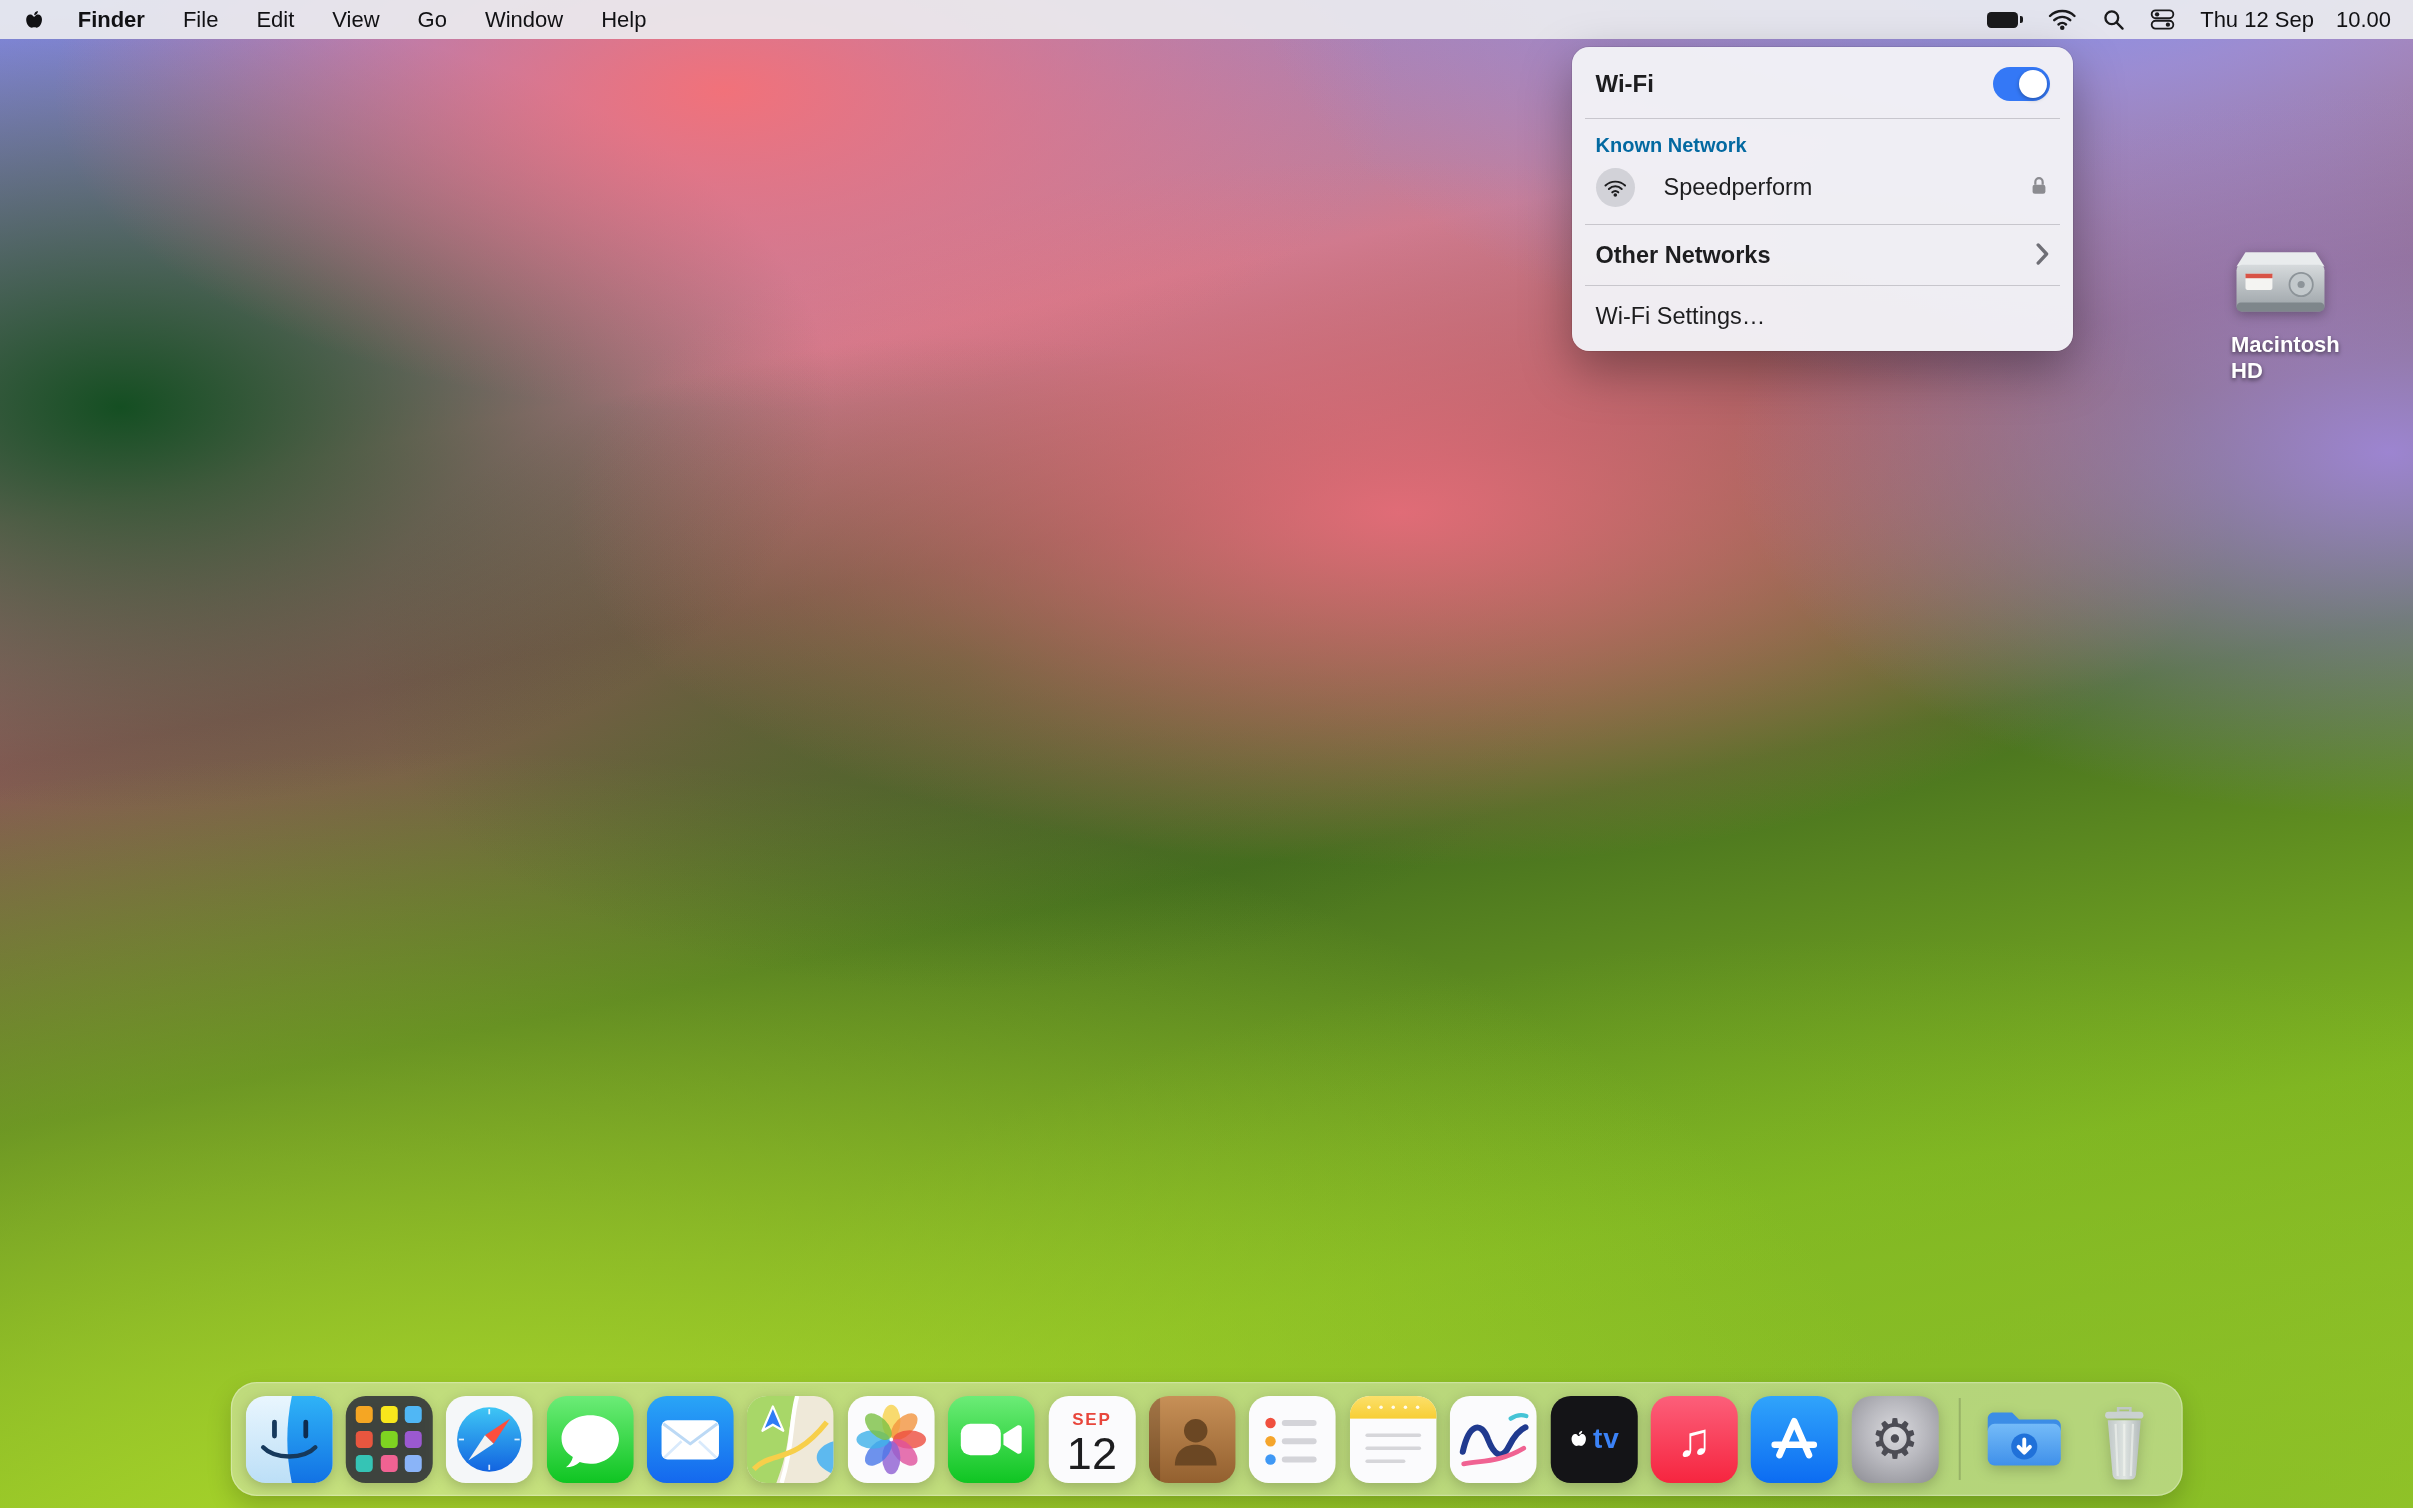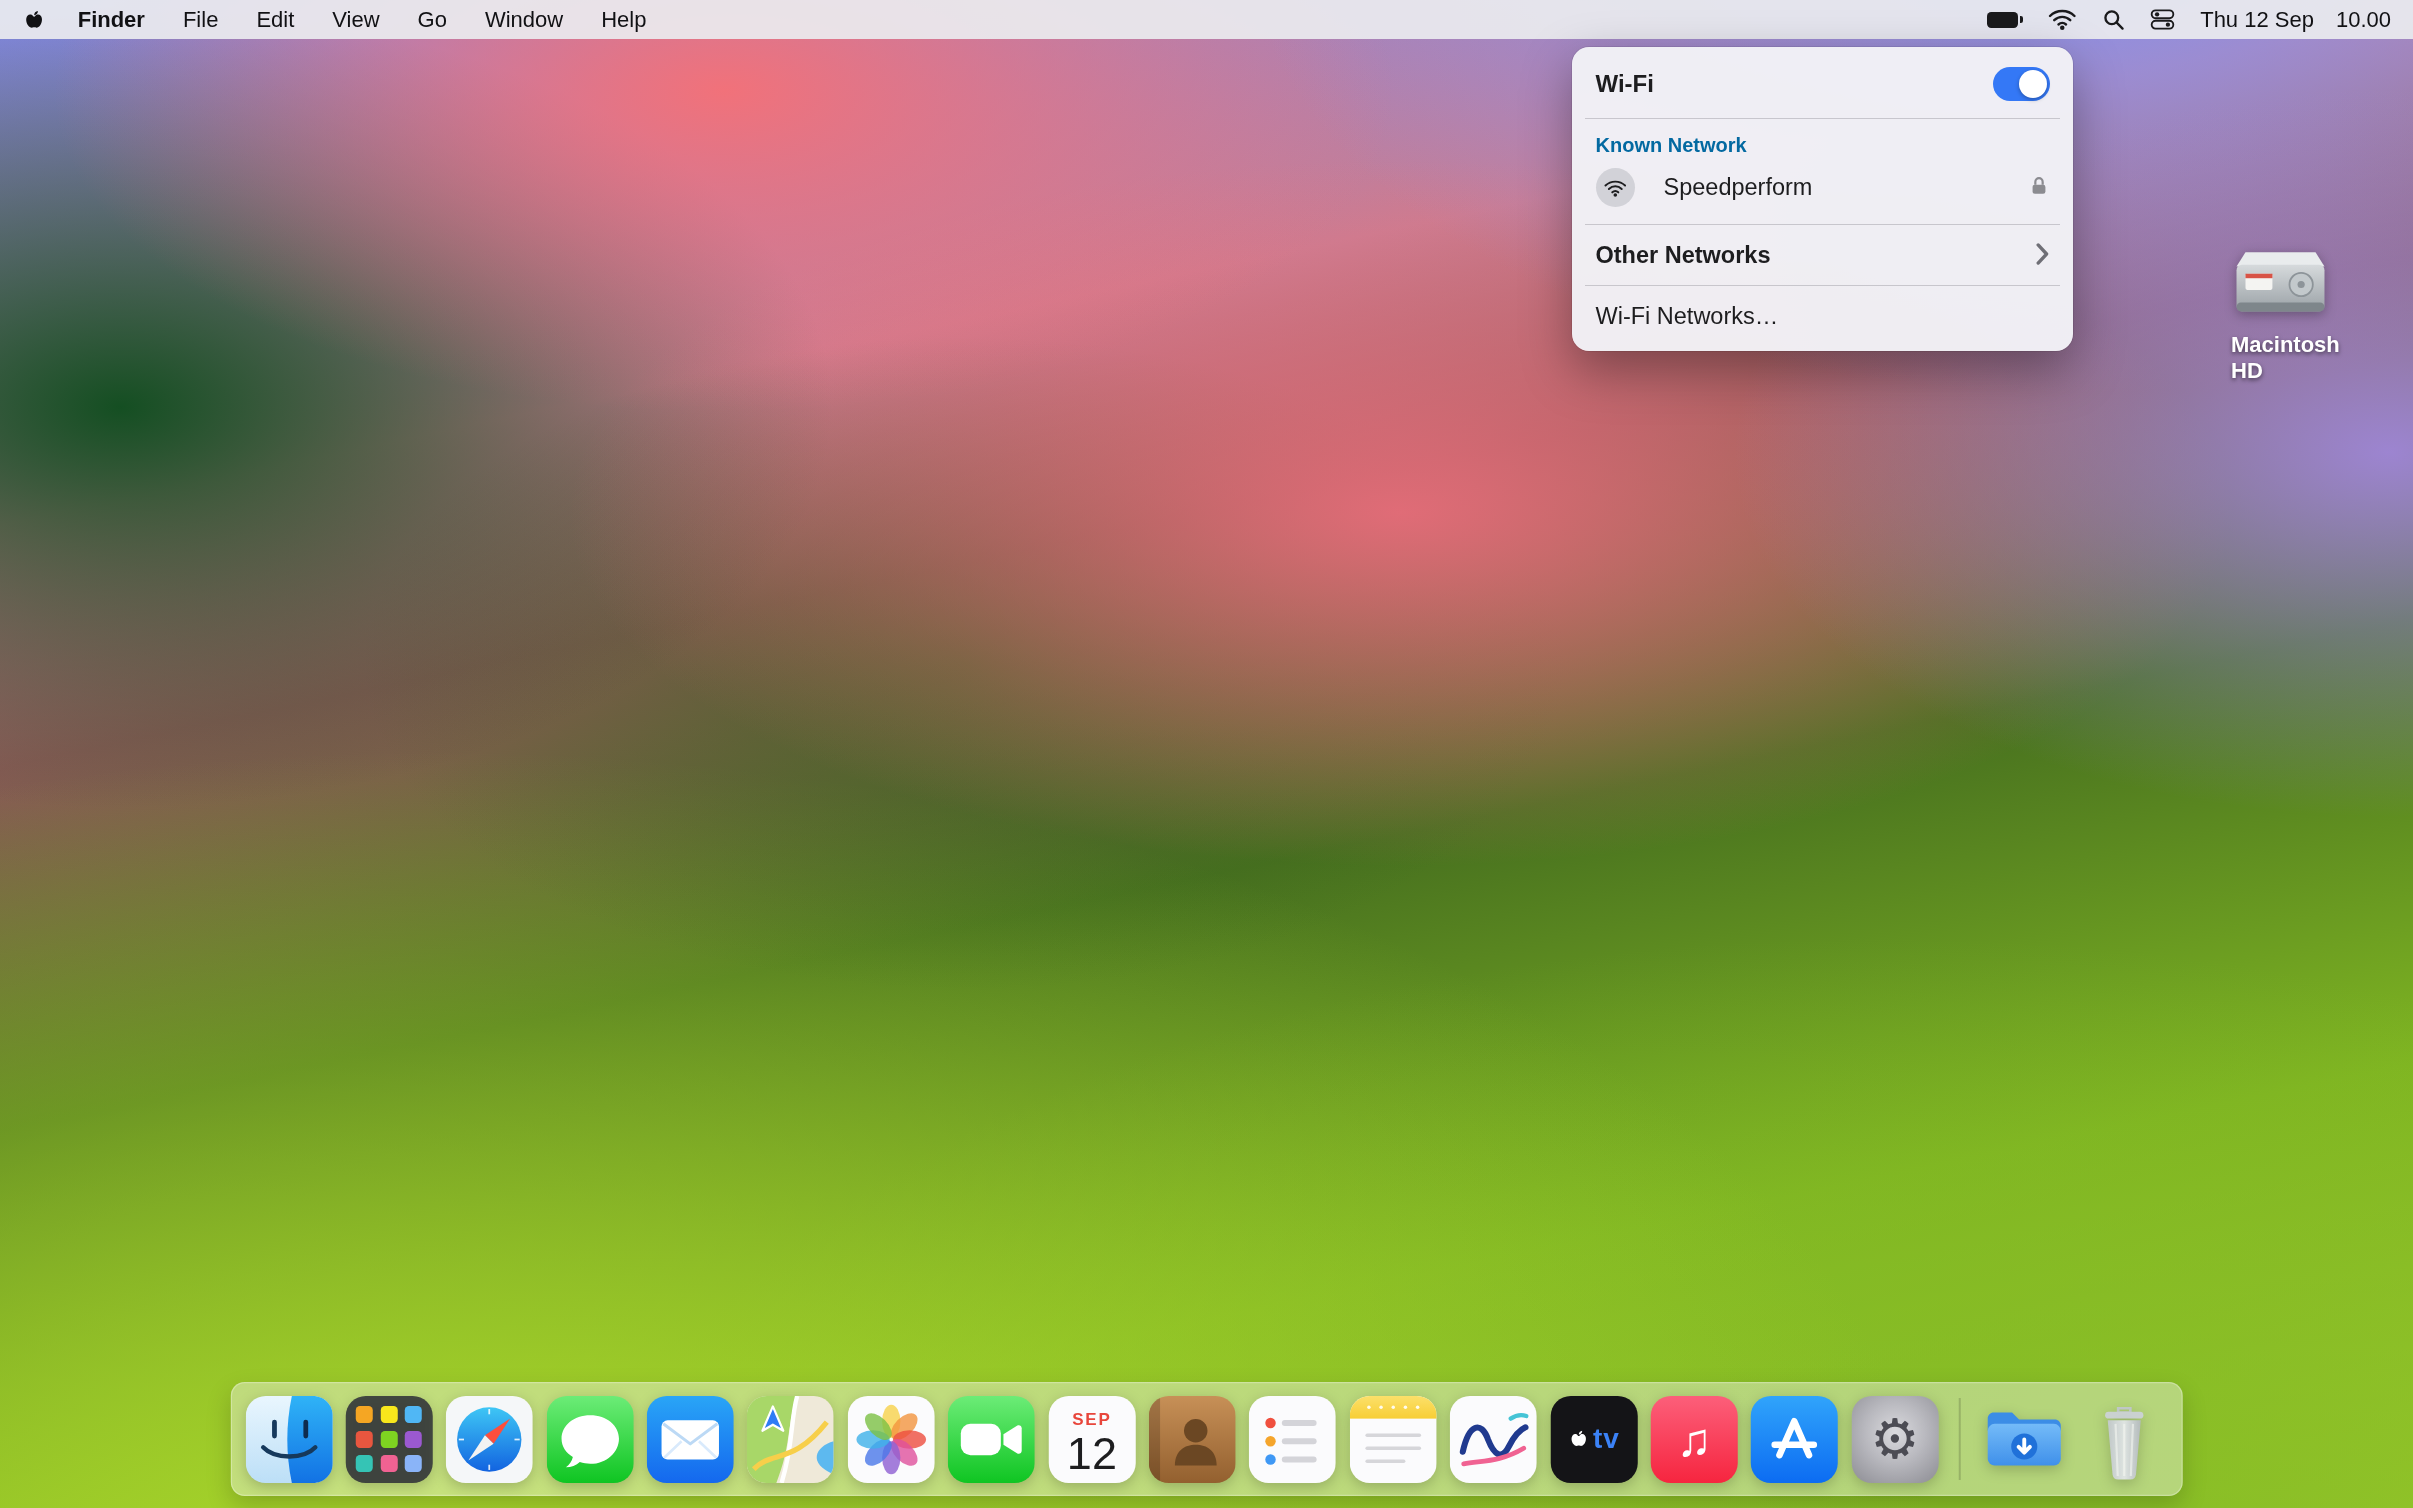--- a/index.html
+++ b/index.html
@@ -90,21 +90,21 @@
   }
   .drive svg { width:99px; height:79px; filter:drop-shadow(0 3.4px 5.9px rgba(0,0,0,0.3)); }
   .drive-label {
     font-size:22px; font-weight:700; color:#ffffff;
     text-shadow:0 1.7px 4.2px rgba(0,0,0,0.55);
   }
 
   
   .dock {
     position:absolute; bottom:11.7px; left:50%; transform:translateX(-50%);
-    height:114px; border-radius:14px;
+    height:114px; border-radius:26px;
     background:rgba(244,246,240,0.42);
     box-shadow:inset 0 0 0 1.3px rgba(255,255,255,0.28), 0 10px 25px rgba(0,0,0,0.18);
     display:flex; align-items:center; gap:13.4px; padding:0 15px;
     z-index:40;
   }
   .dock-icon { width:87px; height:87px; display:flex; align-items:center; justify-content:center; cursor:pointer; position:relative; }
   .dock-icon > svg, .dock-icon > .tile { width:87px; height:87px; filter:drop-shadow(0 4.2px 6.7px rgba(0,0,0,0.20)); }
   .tile { border-radius:20px; overflow:hidden; display:flex; align-items:center; justify-content:center; }
   .dock-sep { width:1.7px; height:82px; background:rgba(0,0,0,0.16); margin:0 6.7px; }
 
@@ -213,21 +213,21 @@
   <div class="wp-row">
     <span class="wp-item" style="font-weight:700;">Other Networks</span>
     <span class="wp-spacer">
       <svg width="13.4" height="22" viewBox="0 0 10 17" fill="none" stroke="#6f6f76" stroke-width="2.6" stroke-linecap="round" stroke-linejoin="round">
         <polyline points="1.5,1.5 8,8.5 1.5,15.5"></polyline>
       </svg>
     </span>
   </div>
   <div class="wp-divider"></div>
   <div class="wp-row">
-    <span class="wp-item">Wi-Fi Networks…</span>
+    <span class="wp-item">Wi-Fi Settings…</span>
   </div>
 </div>
 
 <div class="drive">
   <svg viewBox="0 0 110 88">
     <defs>
       <linearGradient id="gDrv" x1="0" y1="0" x2="0" y2="1">
         <stop offset="0" stop-color="#d6dadc"></stop>
           <stop offset="1" stop-color="#9aa1a6"></stop>
       </linearGradient>

